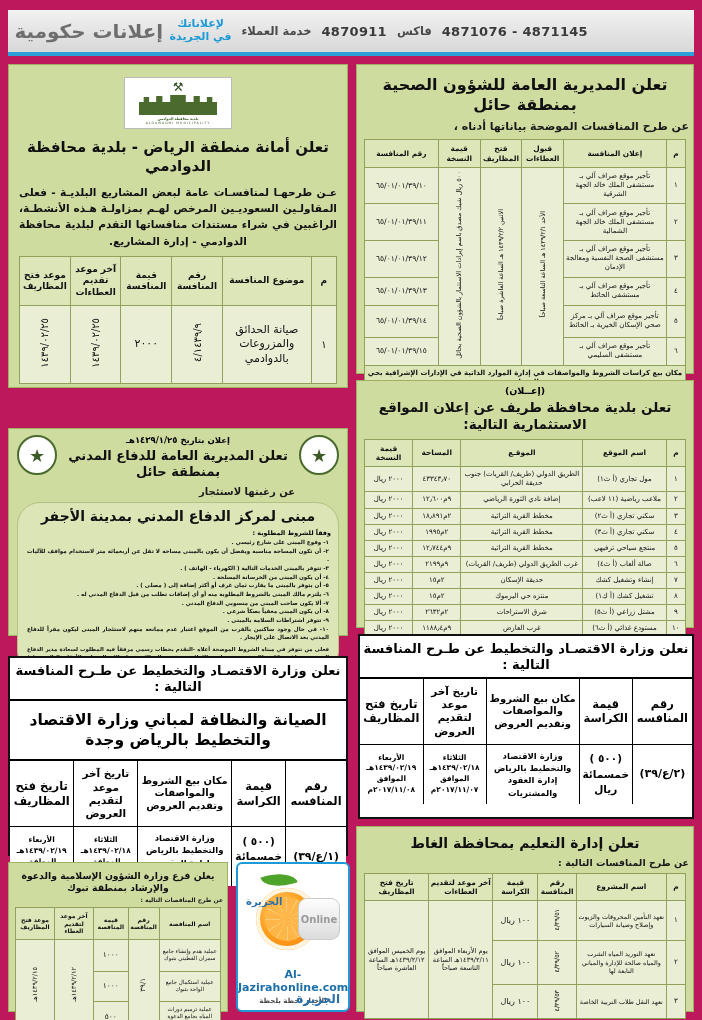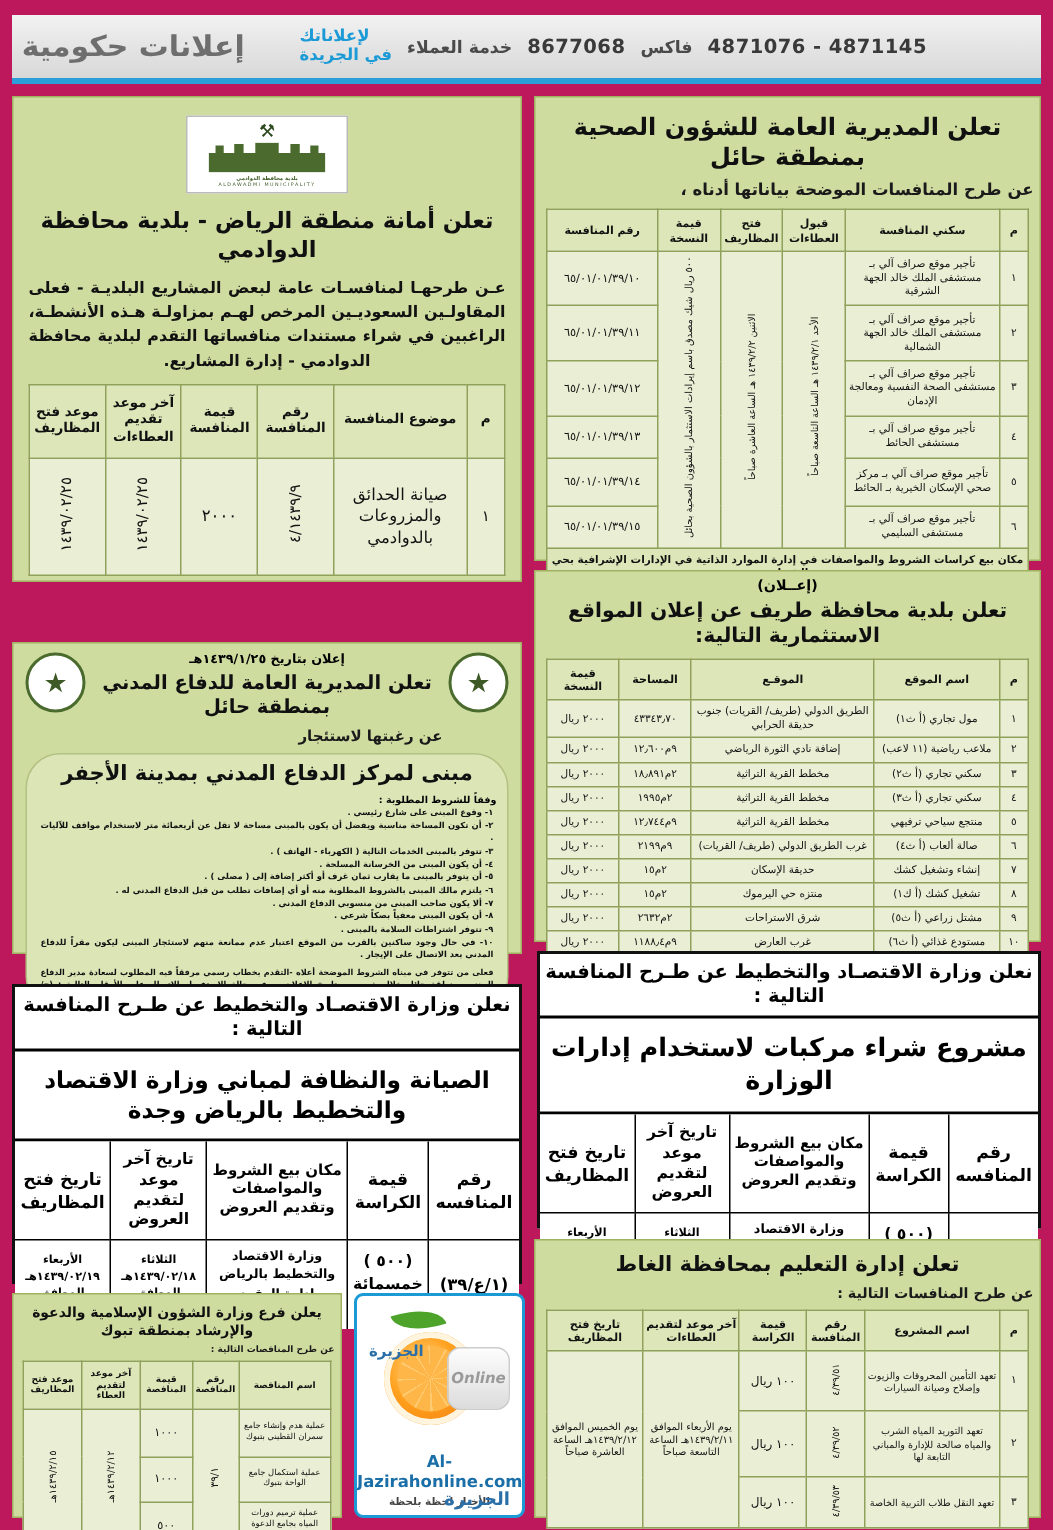--- a/index.html
+++ b/index.html
@@ -17,22 +17,21 @@
     background: linear-gradient(to bottom,#f2f2f2 0%, #e3e3e3 55%, #d8d8d8 100%);
     display:flex; flex-direction:row-reverse; align-items:center; gap:10px;
     padding:0 10px;
   }
   .mh-title {
     font-size:19px; font-weight:bold; color:#6e6e6e;
     letter-spacing:1px; transform:scaleX(1.05);
   }
   .mh-blue {
     color:#1b9ad6; font-size:11px; font-weight:bold; line-height:1.15;
-    text-align:left;
-    margin-left:30px;
+    text-align:center;
   }
   .mh-lbl { font-size:11.5px; font-weight:bold; color:#4a4a4a; }
   .mh-num { font-size:13px; font-weight:bold; color:#3a3a3a; letter-spacing:0.3px;}
   .mh-sep { flex:1; }
   .blue-rule {
     position:absolute; left:8px; top:52px; width:686px; height:4px; background:#2a9fd8;
   }
 
   
   .gbox {
@@ -120,37 +119,37 @@
   }
   .orange::after{
     content:""; position:absolute; inset:9px; border-radius:50%;
     background: repeating-conic-gradient(#ffb648 0deg 26deg, #ffca70 26deg 30deg);
   }
   .leaf{ position:absolute;width:34px;height:16px;background:#4ea32a;border-radius:0 100% 0 100%; }
   .app-tile{
     position:absolute;width:42px;height:42px;border-radius:9px;
     background:linear-gradient(#fdfdfd,#dcdcdc); border:1px solid #ccc;
     display:flex;align-items:center;justify-content:center;
-    font-size:10px;color:#9a9a9a;font-weight:bold;font-style:italic;
+    font-size:10px;color:#9a9a9a;font-weight:bold;
   }
   .jz-logo{ position:absolute;font-size:10px;font-weight:bold;color:#2b6fa8; }
 </style>
 </head>
 <body>
 
 <div class="page">
 
   <div class="masthead">
     <div class="mh-title">إعلانات حكومية</div>
     <div class="mh-blue">
       <div>لإعلاناتك</div>
       <div>في الجريدة</div>
     </div>
     <div class="mh-lbl">خدمة العملاء</div>
-    <div class="mh-num">8677068</div>
+    <div class="mh-num">4870911</div>
     <div class="mh-lbl">فاكس</div>
     <div class="mh-num">4871145 - 4871076</div>
     <div class="mh-sep"></div>
   </div>
   <div class="blue-rule"></div>
 
   <div class="gbox" style="left:8px; top:64px; width:340px; height:324px;">
     <div class="logo-card" style="margin-top:8px;">
       <div class="emblem-sword">⚒</div>
       <div class="crenel"></div>
@@ -217,21 +216,21 @@
   </div>
 
   <div class="gbox" style="left:356px; top:64px; width:338px; height:310px;">
     <div class="g-title" style="font-size:16px; margin-top:4px;">تعلن المديرية العامة للشؤون الصحية بمنطقة حائل</div>
     <div class="g-sub" style="font-size:11px; margin-top:3px;">عن طرح المنافسات الموضحة بياناتها أدناه ،</div>
     <div style="padding:5px 3px 0 3px;">
       <table class="t">
         <thead>
           <tr>
             <th style="width:6%">م</th>
-            <th style="width:32%">سكني المنافسة</th>
+            <th style="width:32%">إعلان المنافسة</th>
             <th style="width:13%">قبول العطاءات</th>
             <th style="width:13%">فتح المظاريف</th>
             <th style="width:13%">قيمة النسخة</th>
             <th style="width:23%">رقم المنافسة</th>
           </tr>
         </thead>
         <tbody>
           <tr style="height:26px;">
             <td>١</td>
             <td>تأجير موقع صراف آلي بـ مستشفى الملك خالد الجهة الشرقية</td>
@@ -378,21 +377,20 @@
         </tbody>
       </table>
       <div class="tiny" style="padding:3px 2px 0 2px;">فعلى من يرغب التقدم لبلدية محافظة طريف (قسم الاستثمارات) لشراء كراسة الشروط والمواصفات علماً بأن قيمة كراسة الشروط غير مستردة .</div>
       <div class="tiny-c">- آخر موعد للتقديم العطاءات هو الساعة الواحدة مساءً من يوم الاثنين الموافق ١٤٣٩/٠٣/١٦ هـ .</div>
       <div class="tiny-c">- موعد فتح المظاريف الثلاثاء الموافق ١٤٣٩/٠٣/١٧هـ .</div>
     </div>
   </div>
 
   <div class="wbox" style="left:358px; top:634px; width:336px; height:185px;">
     <div class="bt-hdr">نعلن وزارة الاقتصـاد والتخطيط عن طـرح المنافسة التالية :</div>
-    <div class="bt-sub">مشروع شراء مركبات لاستخدام إدارات الوزارة</div>
     <table class="bt" style="border:none;">
       <thead>
         <tr>
           <th style="width:18%; border-top:none; border-right:none;">رقم المنافسه</th>
           <th style="width:16%; border-top:none;">قيمة الكراسة</th>
           <th style="width:28%; border-top:none; font-size:10px;">مكان بيع الشروط والمواصفات وتقديم العروض</th>
           <th style="width:19%; border-top:none; font-size:10.5px;">تاريخ آخر موعد لتقديم العروض</th>
           <th style="width:19%; border-top:none; border-left:none;">تاريخ فتح المظاريف</th>
         </tr>
       </thead>

